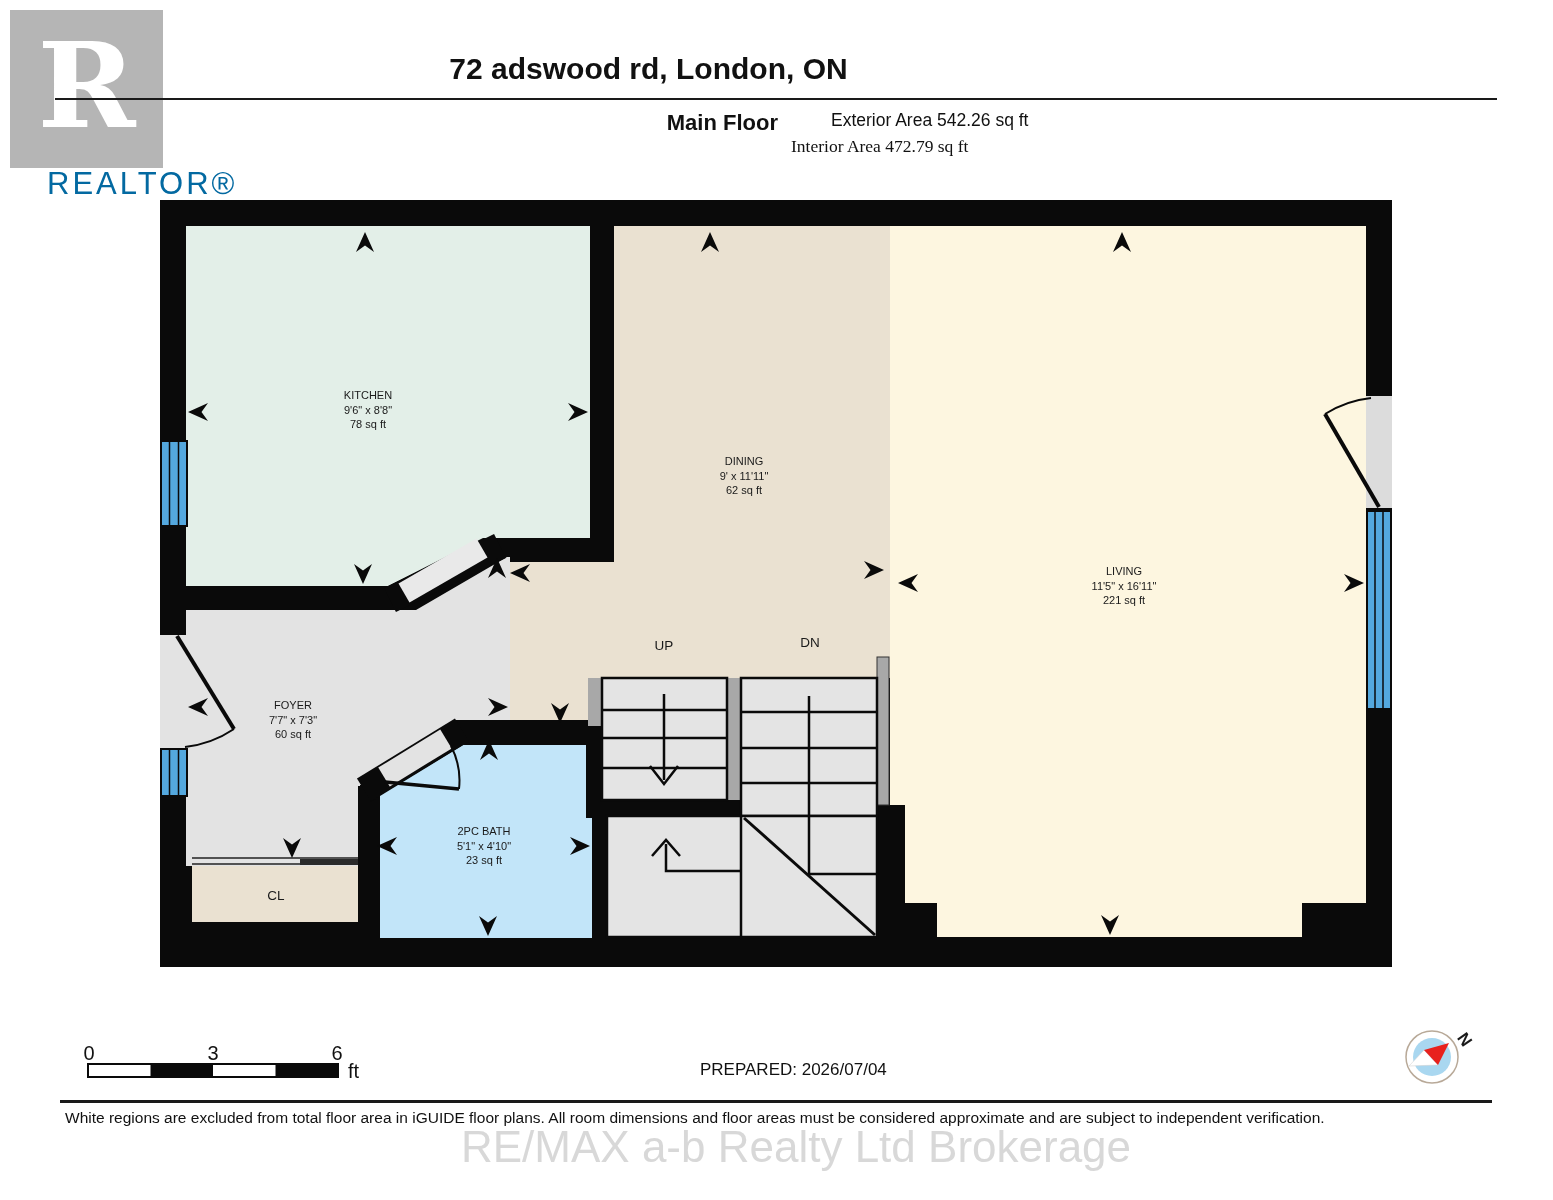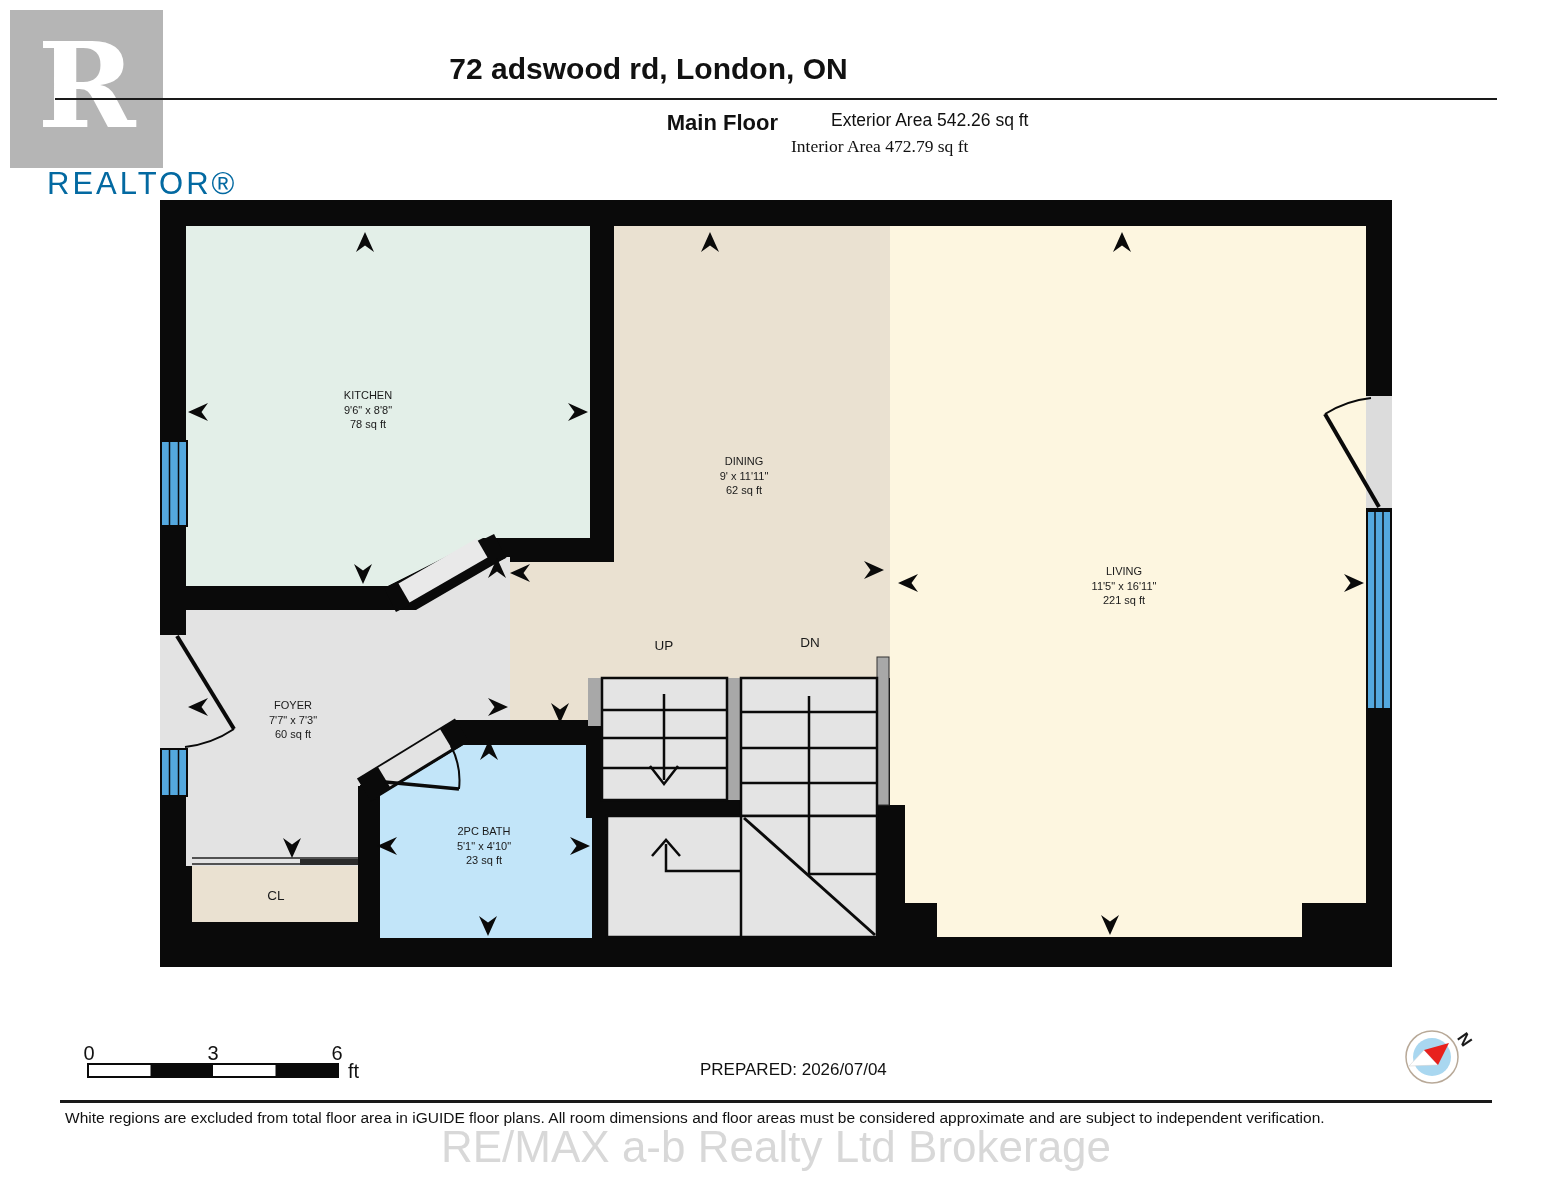--- a/index.html
+++ b/index.html
@@ -21,21 +21,21 @@
   
   .room-label{text-align:center;font-size:11px;line-height:14.5px;transform:translateX(-50%);
     white-space:nowrap;color:#1a1a1a;}
   .small-label{font-size:13.5px;transform:translateX(-50%);color:#1a1a1a;white-space:nowrap;}
   
   .scale-num{font-size:20px;transform:translateX(-50%);}
   #scale-ft{left:348px;top:1060px;font-size:20px;}
   #prepared{left:700px;top:1060px;font-size:17px;}
   #footer-rule{left:60px;top:1100px;width:1432px;height:3px;background:#1a1a1a;}
   #disclaimer{left:65px;top:1109px;font-size:15.5px;color:#111;}
-  #watermark{left:776px;top:1122px;transform:translateX(-50%);font-size:44px;color:#d2d2d2;
+  #watermark{left:796px;top:1122px;transform:translateX(-50%);font-size:44px;color:#d2d2d2;
     opacity:.85;text-shadow:0 0 6px #ffffff, 0 0 2px #ffffff;white-space:nowrap;z-index:6;}
   #plan-svg{left:0;top:0;z-index:1;}
   .txt{z-index:4;}
 </style>
 </head>
 <body>
 
 <div id="canvas">
 
   <svg id="plan-svg" class="abs" width="1553" height="1200" viewBox="0 0 1553 1200">

